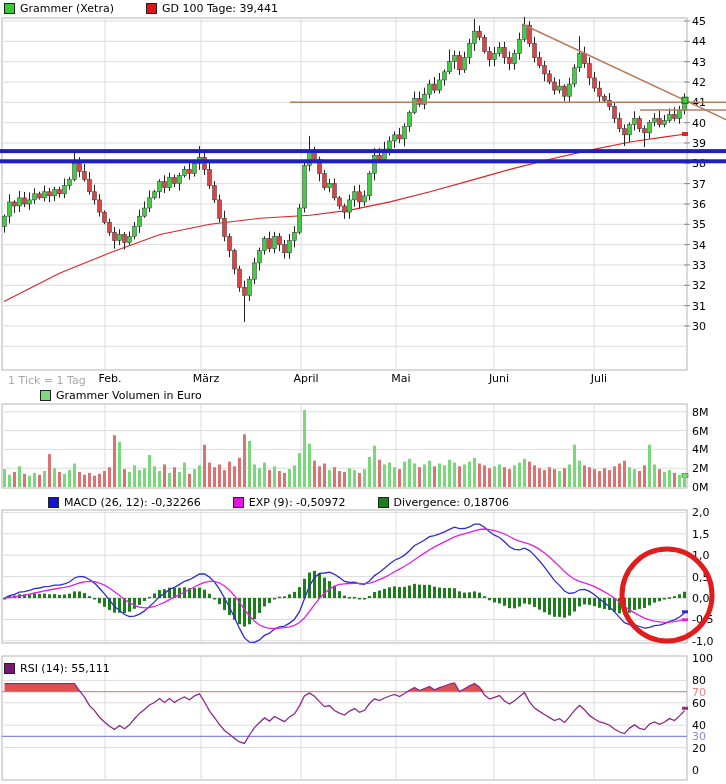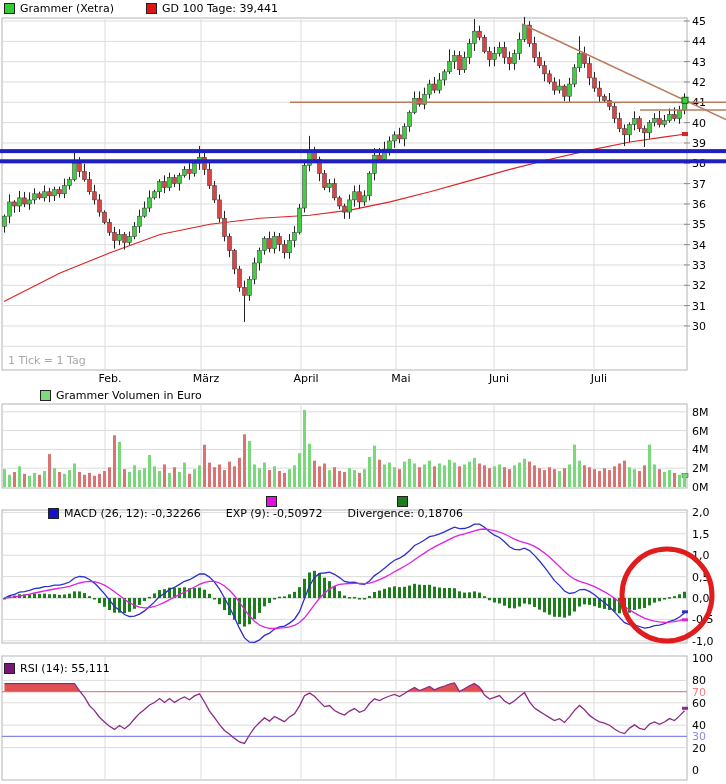--- a/index.html
+++ b/index.html
@@ -1,27 +1,27 @@
 <!DOCTYPE html>
 <html><head>
 <meta charset="utf-8">
 <style>
   html,body{margin:0;padding:0;background:#fff;}
   #stage{position:relative;width:726px;height:784px;background:#fff;overflow:hidden;
          font-family:"DejaVu Sans",sans-serif;font-size:11px;color:#000;}
-  .legend-row{position:absolute;left:4px;display:flex;align-items:flex-end;white-space:nowrap;}
+  .legend-row{position:absolute;left:4px;display:flex;align-items:flex-start;white-space:nowrap;}
   .legend-item{display:flex;align-items:center;}
   .sw{display:inline-block;width:9px;height:9px;border:1px solid #222;margin-right:5px;}
   #legend-price{top:2px;}
   #legend-price .legend-item + .legend-item{margin-left:32px;}
   #legend-volume{top:389px;padding-left:36px;}
   #legend-macd{top:496px;padding-left:44px;}
-  #legend-macd .legend-item + .legend-item{margin-left:25px;flex-direction:column;}
+  #legend-macd .legend-item + .legend-item{margin-left:32px;}
   #legend-rsi{top:641px;margin-top:21px;}
-  #footnote{position:absolute;left:8px;top:354px;color:#a8a8a8;}
+  #footnote{position:absolute;left:8px;top:374px;color:#a8a8a8;}
   #chart-svg{position:absolute;left:0;top:0;}
 </style>
 </head>
 <body>
 
 <div id="stage">
 
   <svg id="chart-svg" width="726" height="784">
       <g>
         <rect x="2" y="18" width="685" height="352" fill="none" stroke="#b4b4b4" stroke-width="1"></rect>

